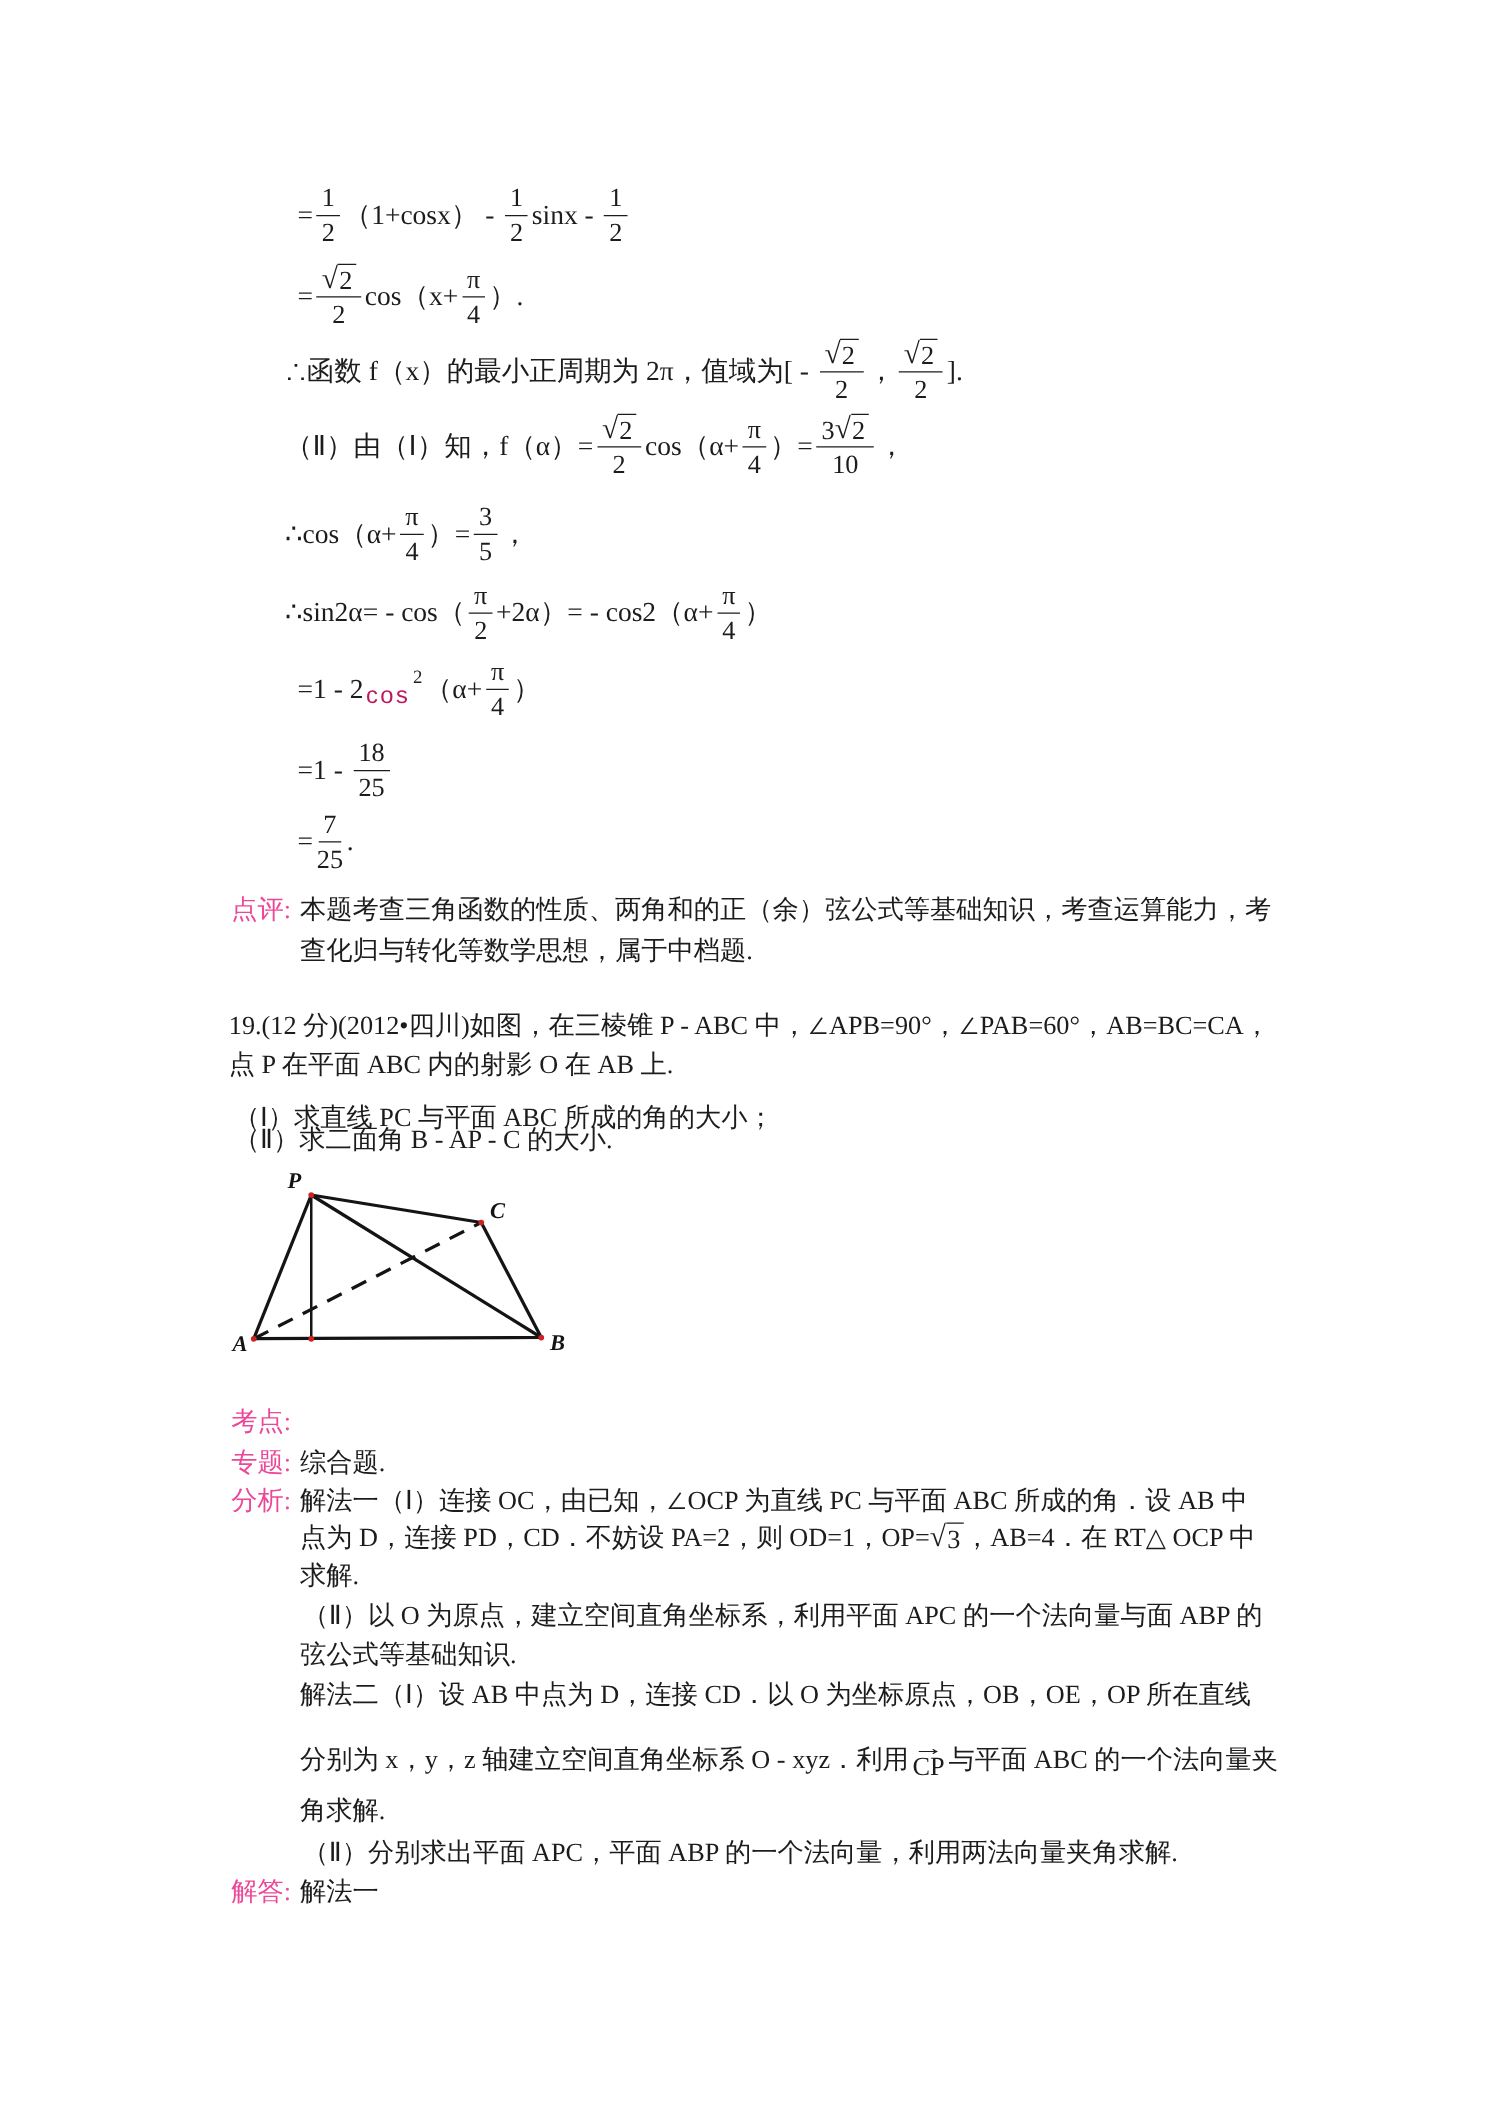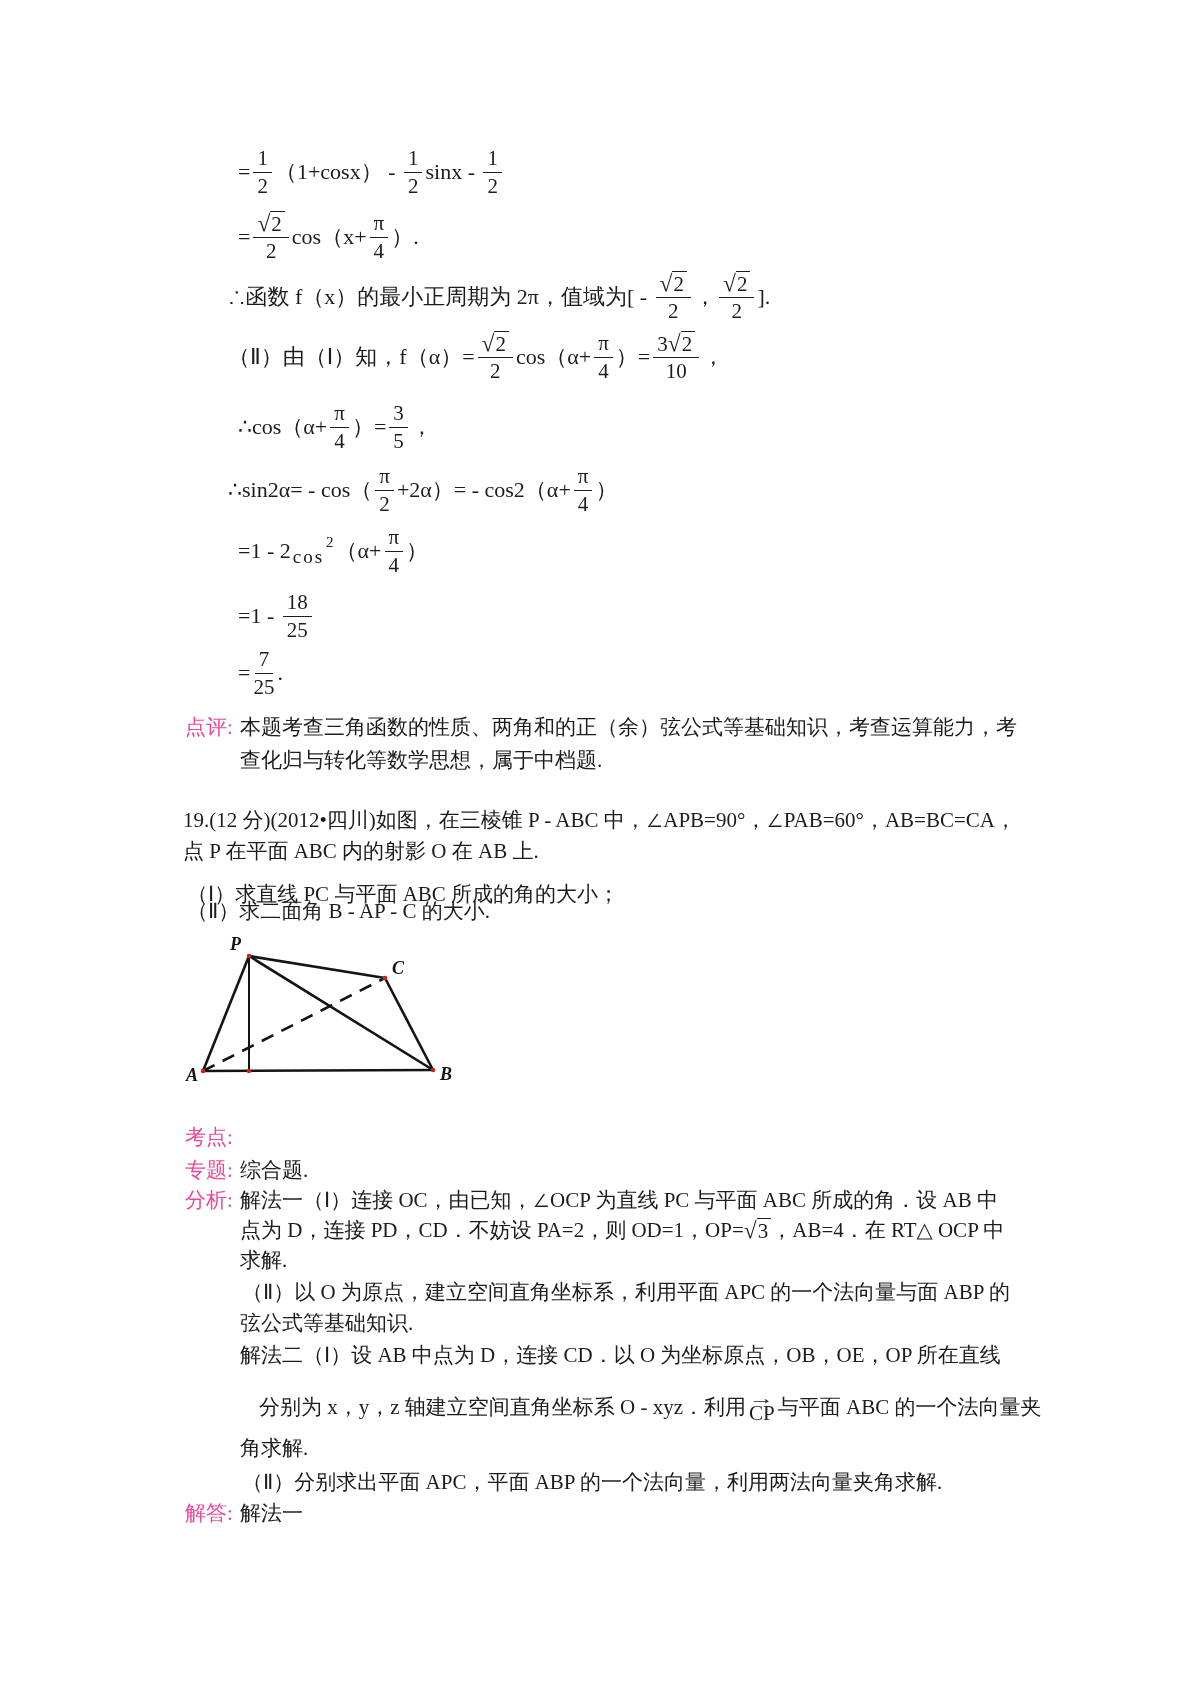--- a/index.html
+++ b/index.html
@@ -29,38 +29,38 @@
   }
   .frac .num{border-bottom:1.6px solid currentColor;padding:0 4px 2px;display:inline-flex;align-items:flex-end;}
   .frac .den{padding-top:2px;}
   
   .sqrt{display:inline-flex;align-items:flex-start;line-height:1;}
   .sqrt .rad{font-size:1.12em;line-height:1;transform:translateY(1px);}
   .sqrt .bod{border-top:1.6px solid currentColor;padding:2px 3px 0 1px;line-height:1;}
   
   .powfn{display:inline-flex;align-items:flex-start;margin:0 2px;}
   .powfn .base{
-    font-family:Liberation Serif, serif;color:#0f172a;
+    font-family:Liberation Sans, sans-serif;color:#be185d;
     font-size:19px;letter-spacing:2px;position:relative;top:6px;
   }
   .powfn .sp{font-size:15px;position:relative;top:-6px;margin-left:2px;}
   
   .vec{display:inline-flex;flex-direction:column;align-items:center;line-height:1;margin:0 3px;vertical-align:middle;}
   .vec .arr{font-size:17px;height:13px;transform:scaleX(1.5);}
   .vec .bod{line-height:1;}
   svg text{font-family:"Liberation Serif",serif;font-weight:bold;font-style:italic;font-size:18px;fill:#141414;}
 </style>
 </head>
 <body>
 
 <div class="abs fline" style="left:238px;top:141px;"><span class="tx">=</span><span class="frac"><span class="num"><span class="tx">1</span></span><span class="den">2</span></span><span class="tx">（1+cosx） - </span><span class="frac"><span class="num"><span class="tx">1</span></span><span class="den">2</span></span><span class="tx">sinx - </span><span class="frac"><span class="num"><span class="tx">1</span></span><span class="den">2</span></span></div>
 <div class="abs fline" style="left:238px;top:206px;"><span class="tx">=</span><span class="frac"><span class="num"><span class="sqrt"><span class="rad">√</span><span class="bod">2</span></span></span><span class="den">2</span></span><span class="tx">cos（x+</span><span class="frac"><span class="num"><span class="tx">π</span></span><span class="den">4</span></span><span class="tx">）.</span></div>
 <div class="abs fline" style="left:228px;top:266px;"><span class="tx">∴函数 f（x）的最小正周期为 2π，值域为[ - </span><span class="frac"><span class="num"><span class="sqrt"><span class="rad">√</span><span class="bod">2</span></span></span><span class="den">2</span></span><span class="tx">，</span><span class="frac"><span class="num"><span class="sqrt"><span class="rad">√</span><span class="bod">2</span></span></span><span class="den">2</span></span><span class="tx">].</span></div>
 <div class="abs fline" style="left:228px;top:326px;"><span class="tx">（Ⅱ）由（Ⅰ）知，f（α）=</span><span class="frac"><span class="num"><span class="sqrt"><span class="rad">√</span><span class="bod">2</span></span></span><span class="den">2</span></span><span class="tx">cos（α+</span><span class="frac"><span class="num"><span class="tx">π</span></span><span class="den">4</span></span><span class="tx">）=</span><span class="frac"><span class="num"><span class="tx">3</span><span class="sqrt"><span class="rad">√</span><span class="bod">2</span></span></span><span class="den">10</span></span><span class="tx">，</span></div>
-<div class="abs fline" style="left:228px;top:396px;margin-left:10px;"><span class="tx">∴cos（α+</span><span class="frac"><span class="num"><span class="tx">π</span></span><span class="den">4</span></span><span class="tx">）=</span><span class="frac"><span class="num"><span class="tx">3</span></span><span class="den">5</span></span><span class="tx">，</span></div>
+<div class="abs fline" style="left:228px;top:396px;"><span class="tx">∴cos（α+</span><span class="frac"><span class="num"><span class="tx">π</span></span><span class="den">4</span></span><span class="tx">）=</span><span class="frac"><span class="num"><span class="tx">3</span></span><span class="den">5</span></span><span class="tx">，</span></div>
 <div class="abs fline" style="left:228px;top:459px;"><span class="tx">∴sin2α= - cos（</span><span class="frac"><span class="num"><span class="tx">π</span></span><span class="den">2</span></span><span class="tx">+2α）= - cos2（α+</span><span class="frac"><span class="num"><span class="tx">π</span></span><span class="den">4</span></span><span class="tx">）</span></div>
 <div class="abs fline" style="left:238px;top:520px;"><span class="tx">=1 - 2</span><span class="powfn"><span class="base">cos</span><span class="sp">2</span></span><span class="tx">（α+</span><span class="frac"><span class="num"><span class="tx">π</span></span><span class="den">4</span></span><span class="tx">）</span></div>
 <div class="abs fline" style="left:238px;top:585px;"><span class="tx">=1 - </span><span class="frac"><span class="num"><span class="tx">18</span></span><span class="den">25</span></span></div>
 <div class="abs fline" style="left:238px;top:642px;"><span class="tx">=</span><span class="frac"><span class="num"><span class="tx">7</span></span><span class="den">25</span></span><span class="tx">.</span></div>
 
 <div class="abs trow" style="left:185px;top:711px;">
   <span class="lbl">点评:</span><span class="tx">本题考查三角函数的性质、两角和的正（余）弦公式等基础知识，考查运算能力，考</span>
 </div>
 <div class="abs trow" style="left:240px;top:744px;">
   <span class="tx">查化归与转化等数学思想，属于中档题.</span>
@@ -102,19 +102,19 @@
 </div>
 
 <div class="abs trow" style="left:185px;top:1184px;">
   <span class="lbl">分析:</span><span class="tx">解法一（Ⅰ）连接 OC，由已知，∠OCP 为直线 PC 与平面 ABC 所成的角．设 AB 中</span>
 </div>
 <div class="abs trow" style="left:240px;top:1214px;"><span class="tx">点为 D，连接 PD，CD．不妨设 PA=2，则 OD=1，OP=</span><span class="sqrt"><span class="rad">√</span><span class="bod">3</span></span><span class="tx">，AB=4．在 RT△ OCP 中</span></div>
 <div class="abs trow" style="left:240px;top:1244px;">求解.</div>
 <div class="abs trow" style="left:242px;top:1276px;">（Ⅱ）以 O 为原点，建立空间直角坐标系，利用平面 APC 的一个法向量与面 ABP 的</div>
 <div class="abs trow" style="left:240px;top:1307px;">弦公式等基础知识.</div>
 <div class="abs trow" style="left:240px;top:1339px;">解法二（Ⅰ）设 AB 中点为 D，连接 CD．以 O 为坐标原点，OB，OE，OP 所在直线</div>
-<div class="abs trow" style="left:240px;top:1391px;margin-left:19px;"><span class="tx">分别为 x，y，z 轴建立空间直角坐标系 O - xyz．利用</span><span class="vec"><span class="arr">→</span><span class="bod">CP</span></span><span class="tx">与平面 ABC 的一个法向量夹</span></div>
+<div class="abs trow" style="left:240px;top:1391px;"><span class="tx">分别为 x，y，z 轴建立空间直角坐标系 O - xyz．利用</span><span class="vec"><span class="arr">→</span><span class="bod">CP</span></span><span class="tx">与平面 ABC 的一个法向量夹</span></div>
 <div class="abs trow" style="left:240px;top:1432px;">角求解.</div>
 <div class="abs trow" style="left:242px;top:1466px;">（Ⅱ）分别求出平面 APC，平面 ABP 的一个法向量，利用两法向量夹角求解.</div>
 
 <div class="abs trow" style="left:185px;top:1497px;">
   <span class="lbl">解答:</span><span class="tx">解法一</span>
 </div>
 
 </body></html>

